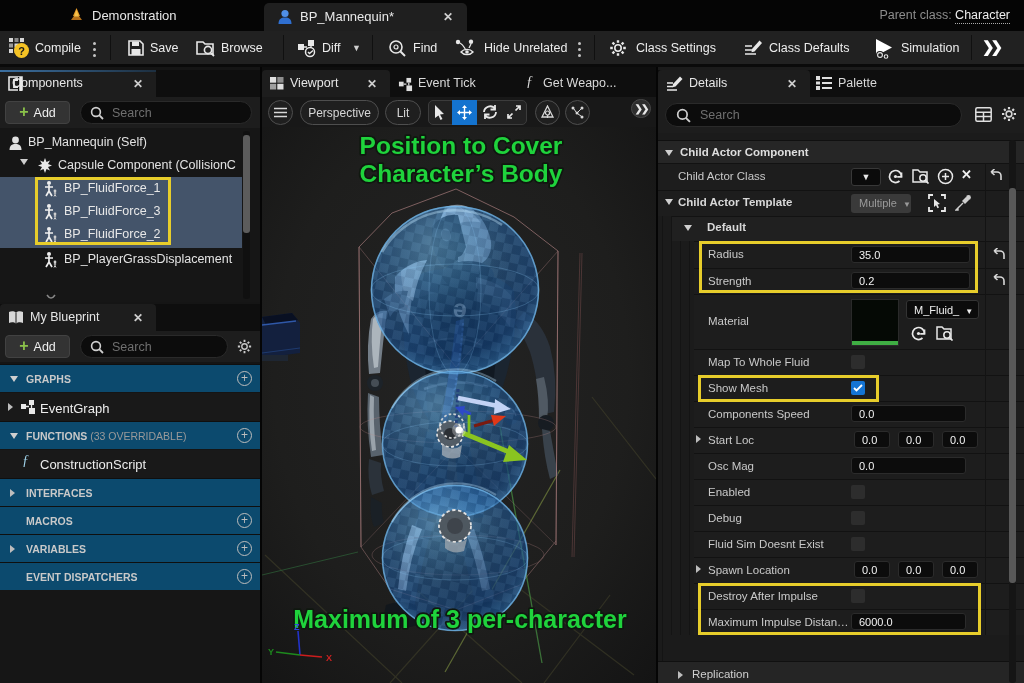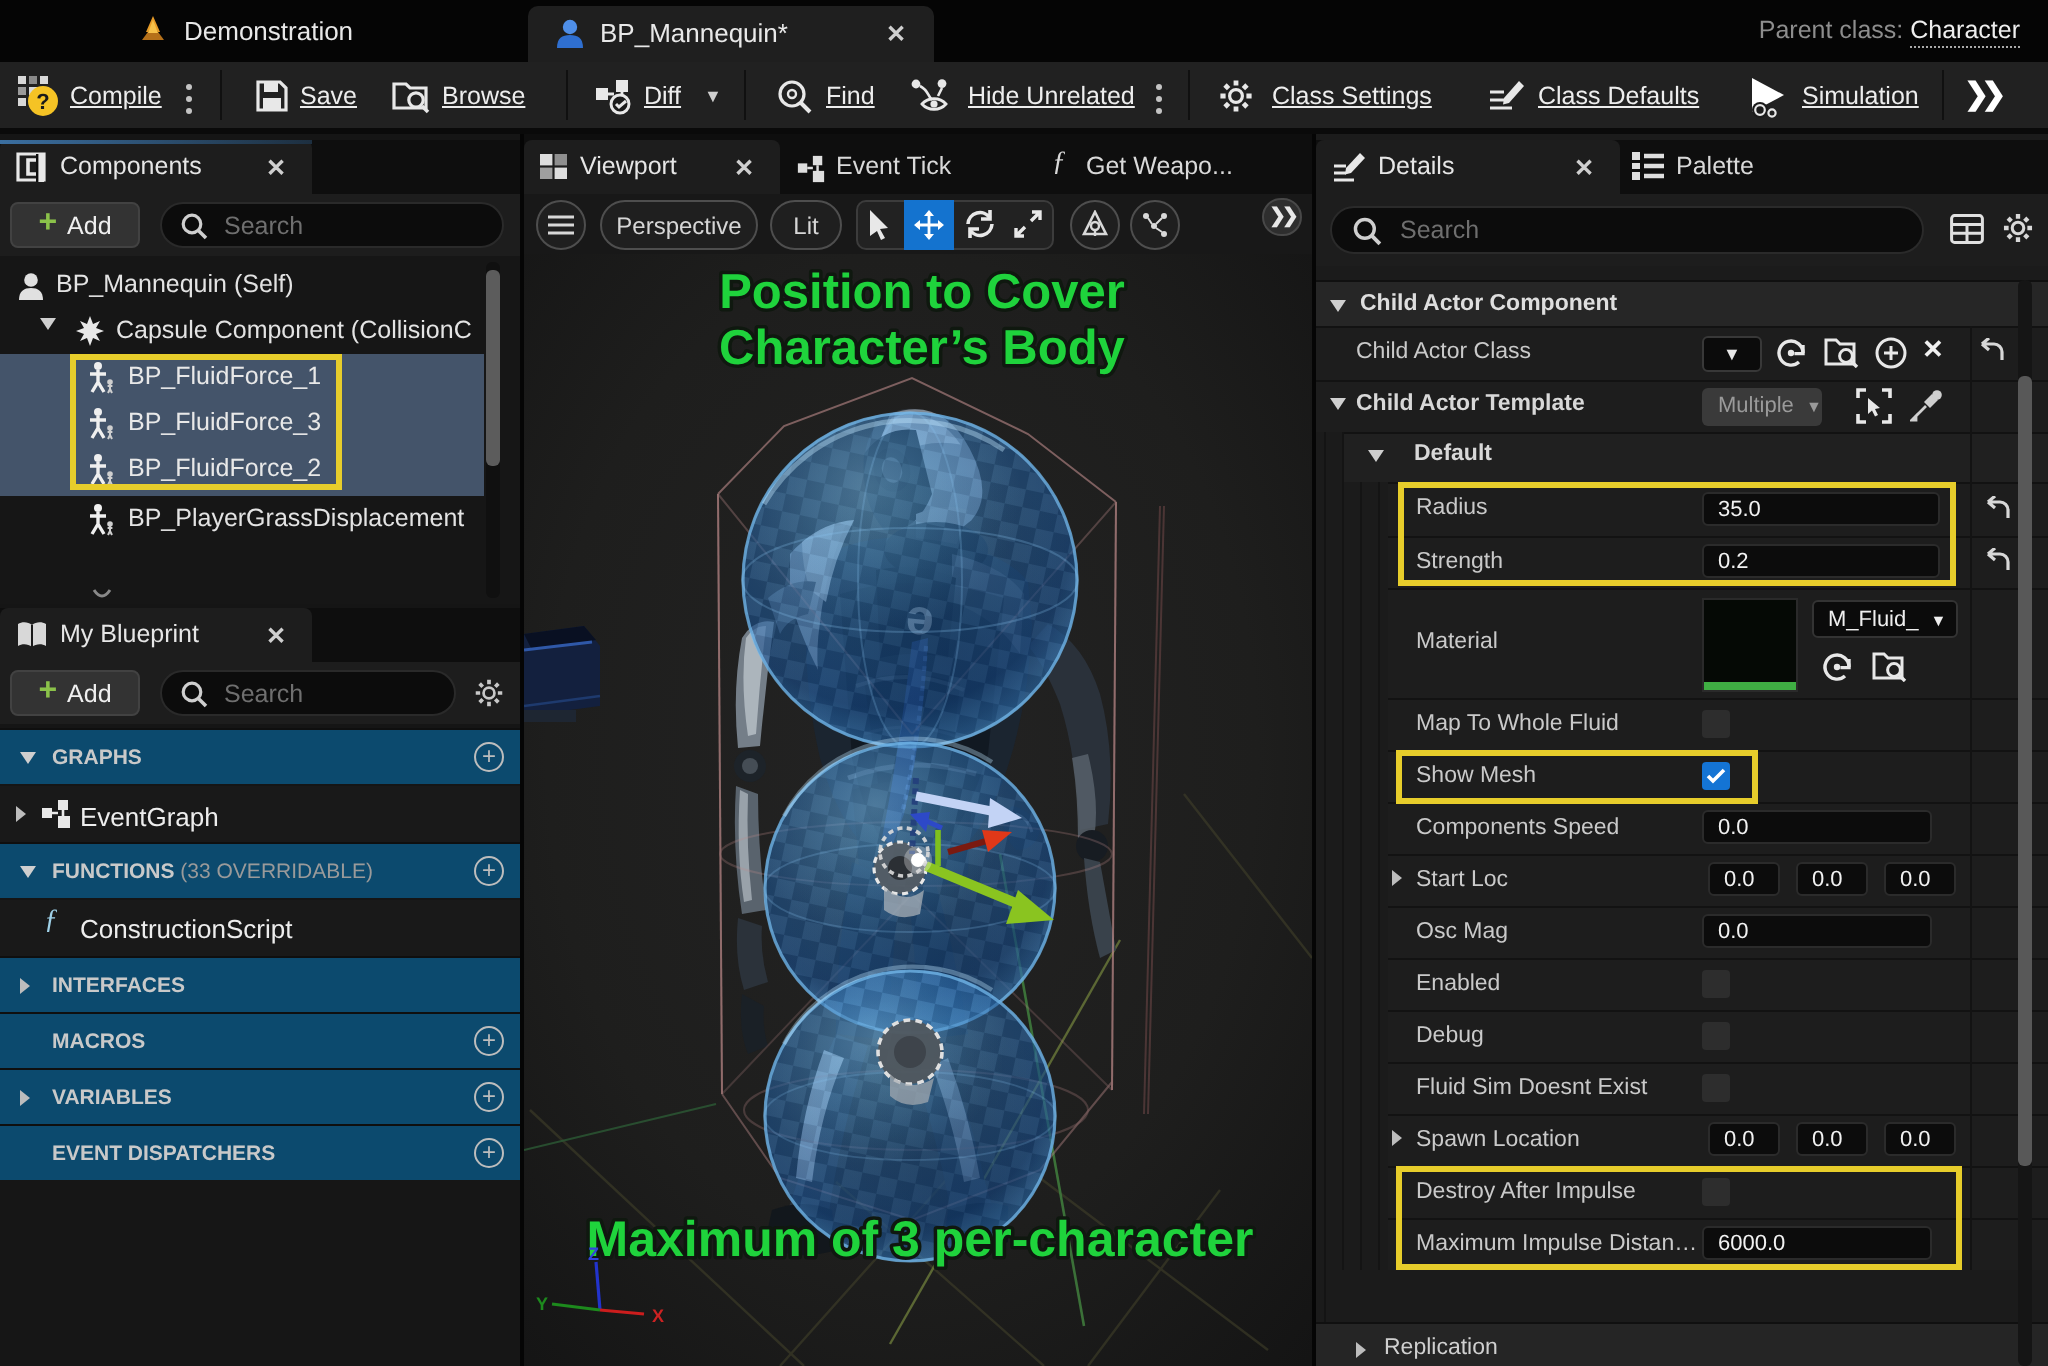--- a/index.html
+++ b/index.html
@@ -10,21 +10,21 @@
 
 
 #topbar { position:absolute; left:0; top:0; width:1024px; height:31px; background:#050505; }
 #bptab { position:absolute; left:264px; top:3px; width:203px; height:28px; background:#1f1f1f; border-radius:5px 5px 0 0; }
 .tabtxt { color:#e8e8e8; font-size:13px; }
 #parentclass { position:absolute; right:14px; top:8px; font-size:12.5px; color:#8d8d8d; }
 #parentclass b { color:#efefef; font-weight:normal; border-bottom:1px dotted #aaa; padding-bottom:1px; }
 
 
 #toolbar { position:absolute; left:0; top:31px; width:1024px; height:36px; background:#212121; border-bottom:3px solid #0a0a0a; }
-.tbtn { position:absolute; top:0; height:33px; display:flex; align-items:center; color:#ededed; font-size:12.5px;text-decoration:underline; }
+.tbtn { position:absolute; top:0; height:33px; display:flex; align-items:center; color:#ededed; font-size:12.5px; }
 .tsep { position:absolute; top:4px; width:1px; height:25px; background:#101010; }
 .dots3 { display:flex; flex-direction:column; gap:3px; } .dots3 i { width:3px; height:3px; border-radius:50%; background:#c4c4c4; }
 
 
 .tabstrip { position:absolute; background:#0e0e0e; }
 .ptab { position:absolute; top:0; height:27px; display:flex; align-items:center; color:#e6e6e6; font-size:12.5px; }
 .ptab.active { background:#1d1d1d; border-radius:4px 4px 0 0; }
 .closex { color:#cfcfcf; font-size:12px; font-weight:bold; }
 .searchpill { position:absolute; background:#0c0c0c; border-radius:12px; border:1px solid #2a2a2a; color:#6f6f6f; font-size:12.5px; display:flex; align-items:center; }
 .addbtn { position:absolute; background:#333333; border:1px solid #424242; border-radius:4px; color:#efefef; font-size:12.5px; display:flex; align-items:center; justify-content:center; }
@@ -178,21 +178,21 @@
 
     <div class="tabstrip" style="left:0;top:3px;width:260px;height:27px"></div>
     <div class="ptab active" style="left:0;top:3px;width:156px">
       <div class="abs" style="left:0;top:0;width:156px;height:2px;background:linear-gradient(90deg,#3b6fa0,#1d2f40)"></div>
       <svg class="abs" style="left:8px;top:6px" width="15" height="15" viewBox="0 0 15 15">
         <path d="M1 1 H14 V14 H1 Z" fill="none" stroke="#e8e8e8" stroke-width="1.6"></path>
         <path d="M10 4 H6 V11 H10" fill="none" stroke="#e8e8e8" stroke-width="1.8"></path>
         <rect x="10" y="1" width="4" height="14" fill="#0e0e0e"></rect>
         <rect x="11.2" y="1" width="2.8" height="14" fill="#e8e8e8"></rect>
       </svg>
-      <span class="abs" style="left:30px;top:6px">Components</span>
+      <span class="abs" style="left:12px;top:6px">Components</span>
       <span class="abs closex" style="left:133px;top:7px">✕</span>
     </div>
 
     <div class="abs" style="left:0;top:30px;width:260px;height:31px;background:#1d1d1d"></div>
     <div class="addbtn" style="left:5px;top:34px;width:65px;height:23px"><span class="plus">+</span>Add</div>
     <div class="searchpill" style="left:80px;top:34px;width:172px;height:23px">
       <svg style="margin-left:9px" width="14" height="14" viewBox="0 0 14 14">
           <circle cx="6" cy="6" r="4.4" fill="none" stroke="#cfcfcf" stroke-width="1.6"></circle>
           <line x1="9.2" y1="9.2" x2="13" y2="13" stroke="#cfcfcf" stroke-width="1.8"></line>
         </svg>

